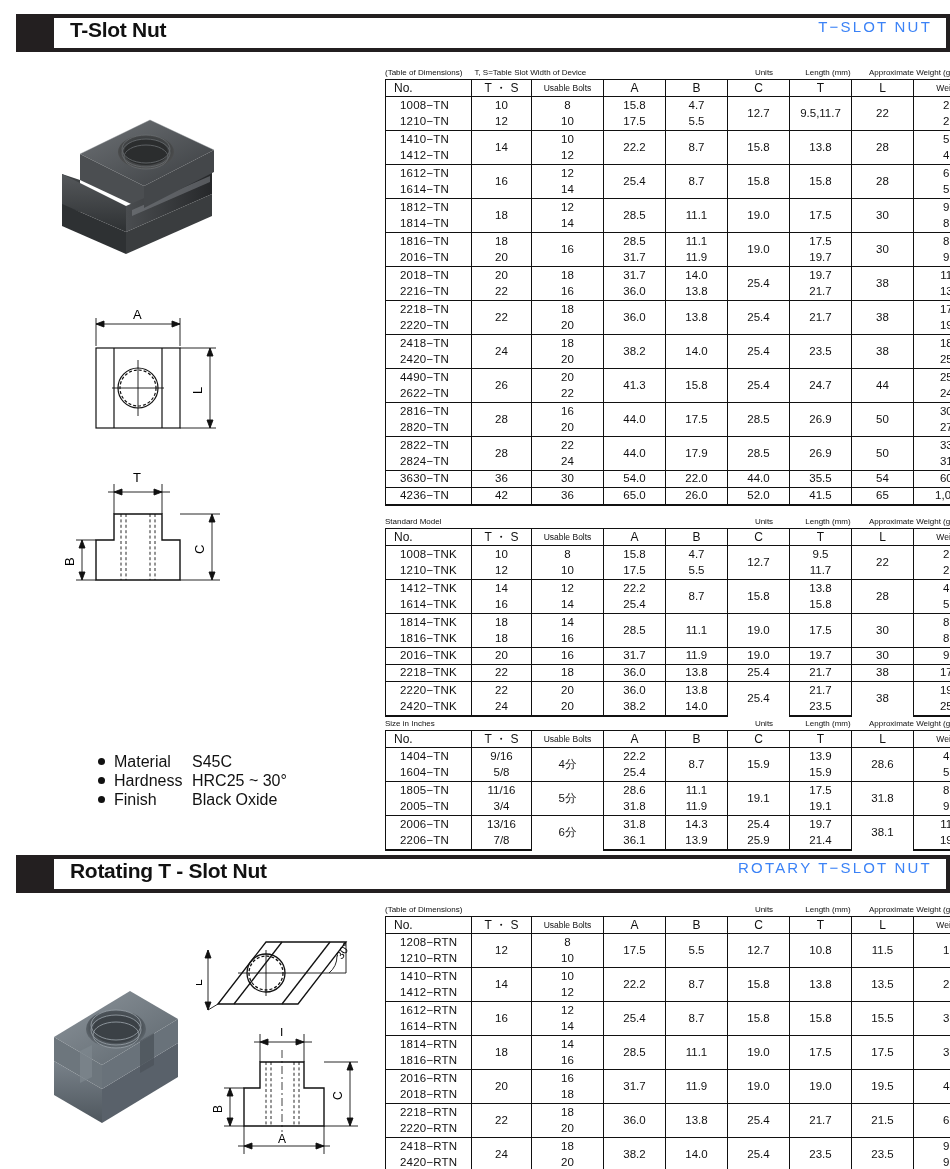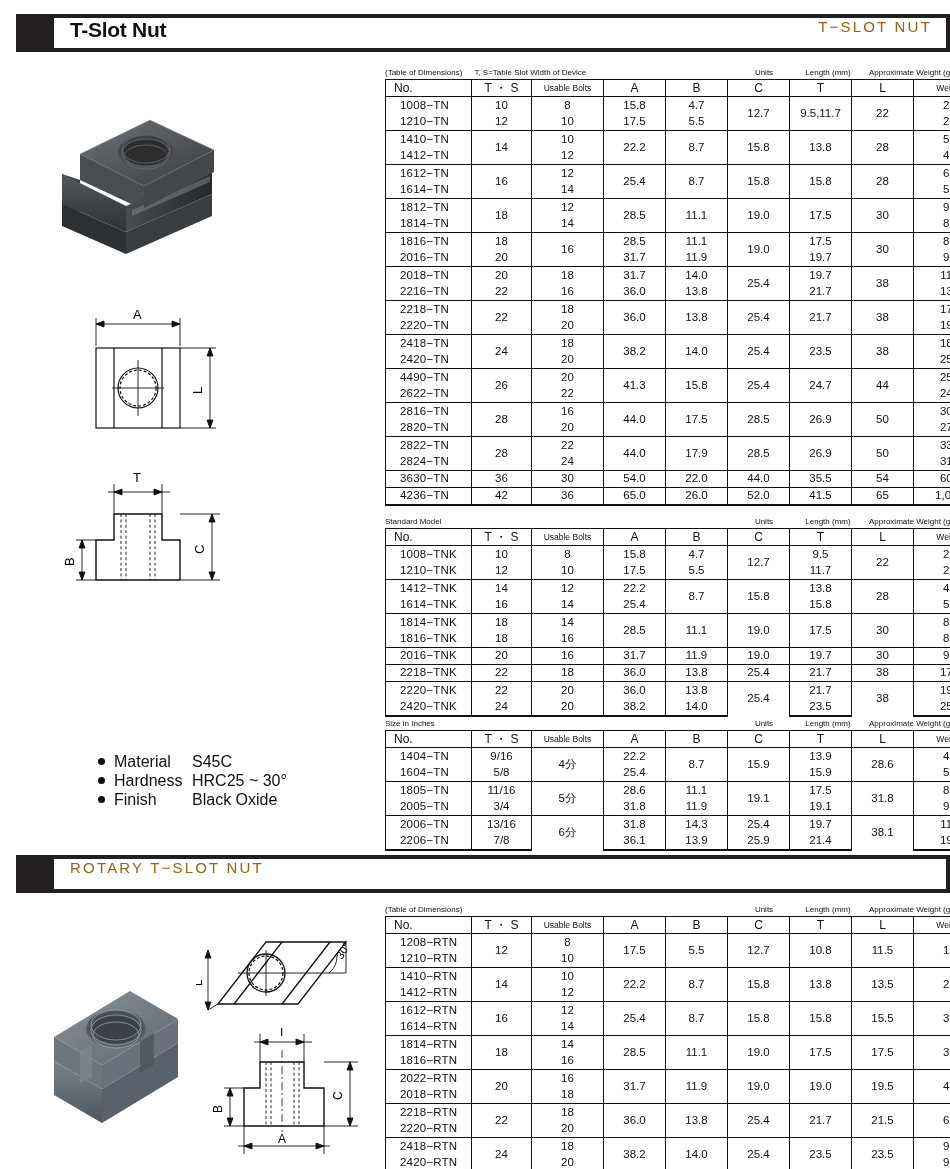--- a/index.html
+++ b/index.html
@@ -34,21 +34,21 @@
   .banner .title-en {
     font-size: 21px;
     font-weight: 700;
     letter-spacing: -0.3px;
     color: #111;
     white-space: nowrap;
   }
   .banner .title-cap {
     font-size: 15px;
     letter-spacing: 2.2px;
-    color: #a16207;
+    color: #3b82f6;
     white-space: nowrap;
   }
 
   
   .tbl-block { position: absolute; }
   .tbl-cap {
     display: flex;
     align-items: flex-start;
     justify-content: space-between;
     font-size: 8px;
@@ -771,20 +771,21 @@
           <td class="">21.4</td>
           <td class="">190</td>
         </tr>
       </tbody>
     </table>
   </div>
 
 <div class="banner" style="position:absolute; left:8px; top:855px; width:934px;">
   <div class="tab"></div>
   <div class="plate">
+    <span class="title-en">Rotating T - Slot Nut</span>
     <span class="title-cap">ROTARY T−SLOT NUT</span>
   </div>
 </div>
 
 <div class="photo" style="left:20px; top:985px; width:190px; height:155px;">
   <svg width="190" height="155" viewBox="0 0 190 155">
     <defs>
       <linearGradient id="rTop" x1="0" y1="0" x2="1" y2="1">
         <stop offset="0%" stop-color="#8c949b"></stop>
           <stop offset="100%" stop-color="#5d666d"></stop>
@@ -1005,21 +1006,21 @@
           <td rowspan="2" class="">19.0</td>
           <td rowspan="2" class="">17.5</td>
           <td rowspan="2" class="">17.5</td>
           <td rowspan="2" class="">30</td>
         </tr>
         <tr class="bot grp-end">
           <td class="no">1816−RTN</td>
           <td class="">16</td>
         </tr>
         <tr class="top">
-          <td class="no">2022−RTN</td>
+          <td class="no">2016−RTN</td>
           <td rowspan="2" class="">20</td>
           <td class="">16</td>
           <td rowspan="2" class="">31.7</td>
           <td rowspan="2" class="">11.9</td>
           <td rowspan="2" class="">19.0</td>
           <td rowspan="2" class="">19.0</td>
           <td rowspan="2" class="">19.5</td>
           <td rowspan="2" class="">44</td>
         </tr>
         <tr class="bot grp-end">

